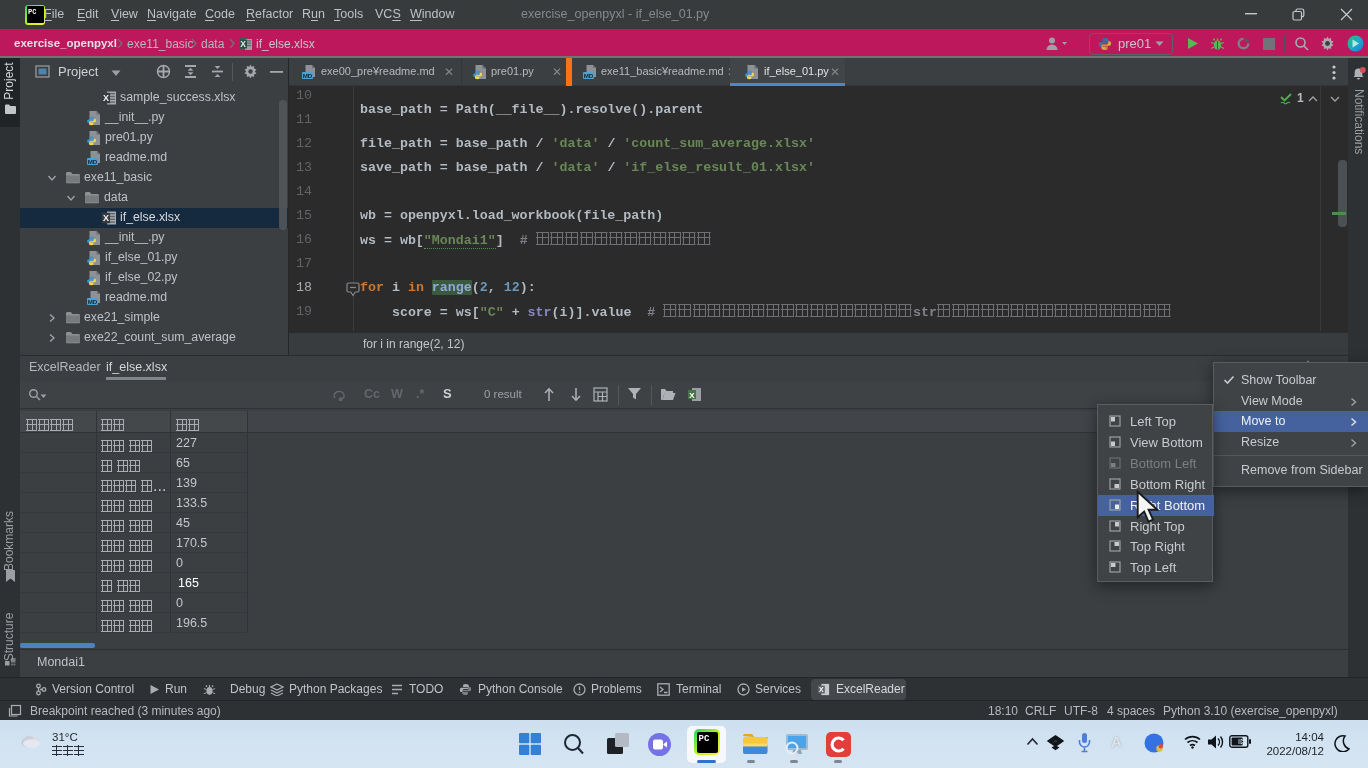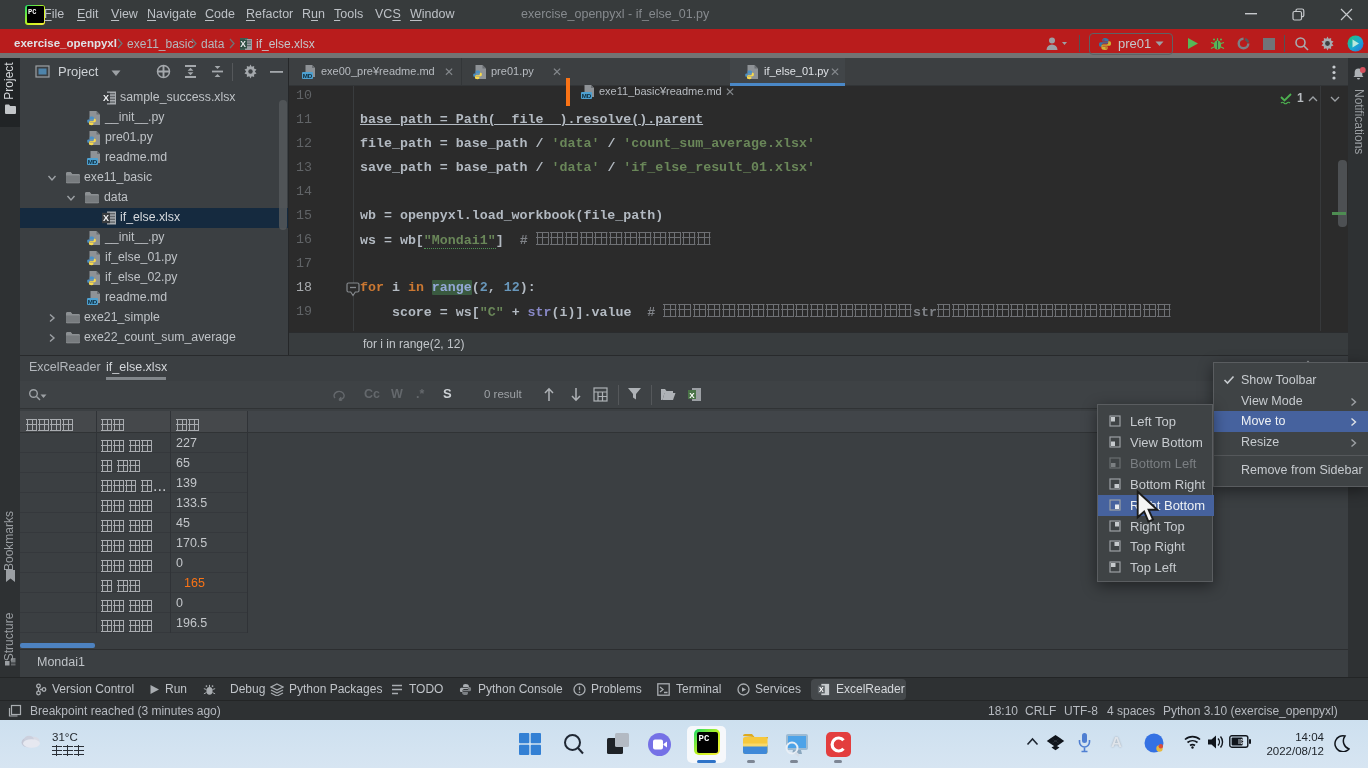--- a/index.html
+++ b/index.html
@@ -19,21 +19,21 @@
    linear-gradient(currentColor 0 0) 9.5px 0/1px 11.5px no-repeat;
   opacity:.82; }
 
 
 #titlebar { position:absolute; left:0; top:0; width:1368px; height:29px; background:#373b3c; }
 #titlebar .menu { position:absolute; top:0; height:29px; line-height:29px; color:#bdc1c6; font-size:12.5px; }
 #titlebar .menu u { text-decoration:underline; text-underline-offset:2px; }
 #wtitle { position:absolute; left:521px; top:0; height:29px; line-height:29px; color:#868a8e; font-size:12.5px; }
 
 
-#bar2 { position:absolute; left:0; top:29px; width:1368px; height:29px; background:#b91c1c; border-bottom:5px solid #737373; }
+#bar2 { position:absolute; left:0; top:29px; width:1368px; height:29px; background:#be185d; border-bottom:2px solid #737373; }
 
 
 #lstripe { position:absolute; left:0; top:58px; width:20px; height:619px; background:#2e3133; }
 #rstripe { position:absolute; left:1348px; top:58px; width:20px; height:619px; background:#2e3133; }
 #projpanel { position:absolute; left:20px; top:58px; width:268px; height:297px; background:#3b3f42; }
 #editor { position:absolute; left:288px; top:58px; width:1060px; height:297px; background:#2b2b2b; border-left:1px solid #252729; }
 #bottompanel { position:absolute; left:20px; top:355px; width:1328px; height:322px; background:#3b3f42; border-top:1px solid #282a2c; }
 
 
 #twbar { position:absolute; left:0; top:677px; width:1368px; height:23px; background:#2e3133; border-top:1px solid #232526; }
@@ -375,21 +375,21 @@
           <span class="tx" style="left:32px;">exe00_pre¥readme.md</span>
           <span class="x" style="left:155px;">✕</span>
         </div>
       <div class="etab" style="left:172px;width:105px;border-left:1px solid #333638;">
           <svg class="fi" style="left:10px;" width="16" height="16">
             <use href="#fpy"></use>
           </svg>
           <span class="tx" style="left:29px;">pre01.py</span>
           <span class="x" style="left:90px;">✕</span>
         </div>
-      <div class="etab" style="left:277px;width:164px;border-left:4px solid #f97316;margin-top:20px;">
+      <div class="etab" style="left:277px;width:164px;border-left:6px solid #f97316;">
           <svg class="fi" style="left:10px;" width="16" height="16">
             <use href="#fmd"></use>
           </svg>
           <span class="tx" style="left:29px;">exe11_basic¥readme.md</span>
           <span class="x" style="left:155px;">✕</span>
         </div>
       <div class="etab" style="left:441px;width:115px;background:#414548;border-bottom:3px solid #4a88c7;">
           <svg class="fi" style="left:14px;" width="16" height="16">
             <use href="#fpy"></use>
           </svg>
@@ -408,21 +408,21 @@
       <div class="ln" style="top:2px;">10</div>
       <div class="ln" style="top:26px;">11</div>
       <div class="ln" style="top:50px;">12</div>
       <div class="ln" style="top:74px;">13</div>
       <div class="ln" style="top:98px;">14</div>
       <div class="ln" style="top:122px;">15</div>
       <div class="ln" style="top:146px;">16</div>
       <div class="ln" style="top:170px;">17</div>
       <div class="ln" style="top:194px;color:#a8abae;">18</div>
       <div class="ln" style="top:218px;">19</div>
-      <div class="cl" style="top:26px;text-decoration:underline;">base_path = Path(__file__).resolve().parent</div>
+      <div class="cl" style="top:16px;">base_path = Path(__file__).resolve().parent</div>
       <div class="cl" style="top:50px;">file_path = base_path / <span class="st">'data'</span> / <span class="st">'count_sum_average.xlsx'</span></div>
       <div class="cl" style="top:74px;">save_path = base_path / <span class="st">'data'</span> / <span class="st">'if_else_result_01.xlsx'</span></div>
       <div class="cl" style="top:122px;">wb = openpyxl.load_workbook(file_path)</div>
       <div class="cl" style="top:146px;">ws = wb[<span class="st" style="border-bottom:1.5px dotted #4e9154;">"Mondai1"</span>]  <span class="cm"># <span class="ckm"></span><span class="ckm"></span><span class="ckm"></span><span class="ckm"></span><span class="ckm"></span><span class="ckm"></span><span class="ckm"></span><span class="ckm"></span><span class="ckm"></span><span class="ckm"></span><span class="ckm"></span><span class="ckm"></span></span></div>
       <div class="cl" style="top:194px;"><span class="kw">for</span> i <span class="kw">in</span> <span style="background:#3a5a40;border-radius:1px;color:#94a8d8;">range</span>(<span class="nu">2</span>, <span class="nu">12</span>):</div>
       <div class="cl" style="top:218px;">    score = ws[<span class="st">"C"</span> + <span class="bi">str</span>(i)].value  <span class="cm"># <span class="ckm"></span><span class="ckm"></span><span class="ckm"></span><span class="ckm"></span><span class="ckm"></span><span class="ckm"></span><span class="ckm"></span><span class="ckm"></span><span class="ckm"></span><span class="ckm"></span><span class="ckm"></span><span class="ckm"></span><span class="ckm"></span><span class="ckm"></span><span class="ckm"></span><span class="ckm"></span><span class="ckm"></span><span style="color:#7f8287">str</span><span class="ckm"></span><span class="ckm"></span><span class="ckm"></span><span class="ckm"></span><span class="ckm"></span><span class="ckm"></span><span class="ckm"></span><span class="ckm"></span><span class="ckm"></span><span class="ckm"></span><span class="ckm"></span><span class="ckm"></span><span class="ckm"></span><span class="ckm"></span><span class="ckm"></span><span class="ckm"></span></span></div>
 
       <svg class="abs" style="left:57px;top:196px;" width="14" height="15" viewBox="0 0 14 15">
           <path d="M2.5 1 h9 a1.5 1.5 0 0 1 1.5 1.5 v6 a1.5 1.5 0 0 1-1.5 1.5 h-2.2 L7 13.5 L4.7 10 H2.5 A1.5 1.5 0 0 1 1 8.5 v-6 A1.5 1.5 0 0 1 2.5 1 z" fill="#2b2b2b" stroke="#85898d" stroke-width="1.2"></path>
           <path d="M4 5.5 h6" stroke="#85898d" stroke-width="1.3"></path>
@@ -534,21 +534,21 @@
       <div class="abs" style="left:0;top:177px;width:227px;height:20px;border-bottom:1px solid #35383c;">
         <span class="abs" style="left:81px;top:3.5px;color:#c3c6ca;"><span class="ck"></span><span class="ck"></span><span style="display:inline-block;width:4px;"></span><span class="ck"></span><span class="ck"></span></span>
         <span class="abs" style="left:156px;top:3px;color:#c3c6ca;font-size:12.5px;">170.5</span>
       </div>
       <div class="abs" style="left:0;top:197px;width:227px;height:20px;border-bottom:1px solid #35383c;">
         <span class="abs" style="left:81px;top:3.5px;color:#c3c6ca;"><span class="ck"></span><span class="ck"></span><span style="display:inline-block;width:4px;"></span><span class="ck"></span><span class="ck"></span></span>
         <span class="abs" style="left:156px;top:3px;color:#c3c6ca;font-size:12.5px;">0</span>
       </div>
       <div class="abs" style="left:0;top:217px;width:227px;height:20px;border-bottom:1px solid #35383c;">
         <span class="abs" style="left:81px;top:3.5px;color:#c3c6ca;"><span class="ck"></span><span style="display:inline-block;width:4px;"></span><span class="ck"></span><span class="ck"></span></span>
-        <span class="abs" style="left:164px;top:3px;color:#f97316;font-size:12.5px;">165</span>
+        <span class="abs" style="left:158px;top:3px;color:#ffffff;font-size:12.5px;">165</span>
       </div>
       <div class="abs" style="left:0;top:237px;width:227px;height:20px;border-bottom:1px solid #35383c;">
         <span class="abs" style="left:81px;top:3.5px;color:#c3c6ca;"><span class="ck"></span><span class="ck"></span><span style="display:inline-block;width:4px;"></span><span class="ck"></span><span class="ck"></span></span>
         <span class="abs" style="left:156px;top:3px;color:#c3c6ca;font-size:12.5px;">0</span>
       </div>
       <div class="abs" style="left:0;top:257px;width:227px;height:20px;border-bottom:1px solid #35383c;">
         <span class="abs" style="left:81px;top:3.5px;color:#c3c6ca;"><span class="ck"></span><span class="ck"></span><span style="display:inline-block;width:4px;"></span><span class="ck"></span><span class="ck"></span></span>
         <span class="abs" style="left:156px;top:3px;color:#c3c6ca;font-size:12.5px;">196.5</span>
       </div>
     <div class="abs" style="left:76px;top:55px;width:1px;height:222px;background:#303337;"></div>

